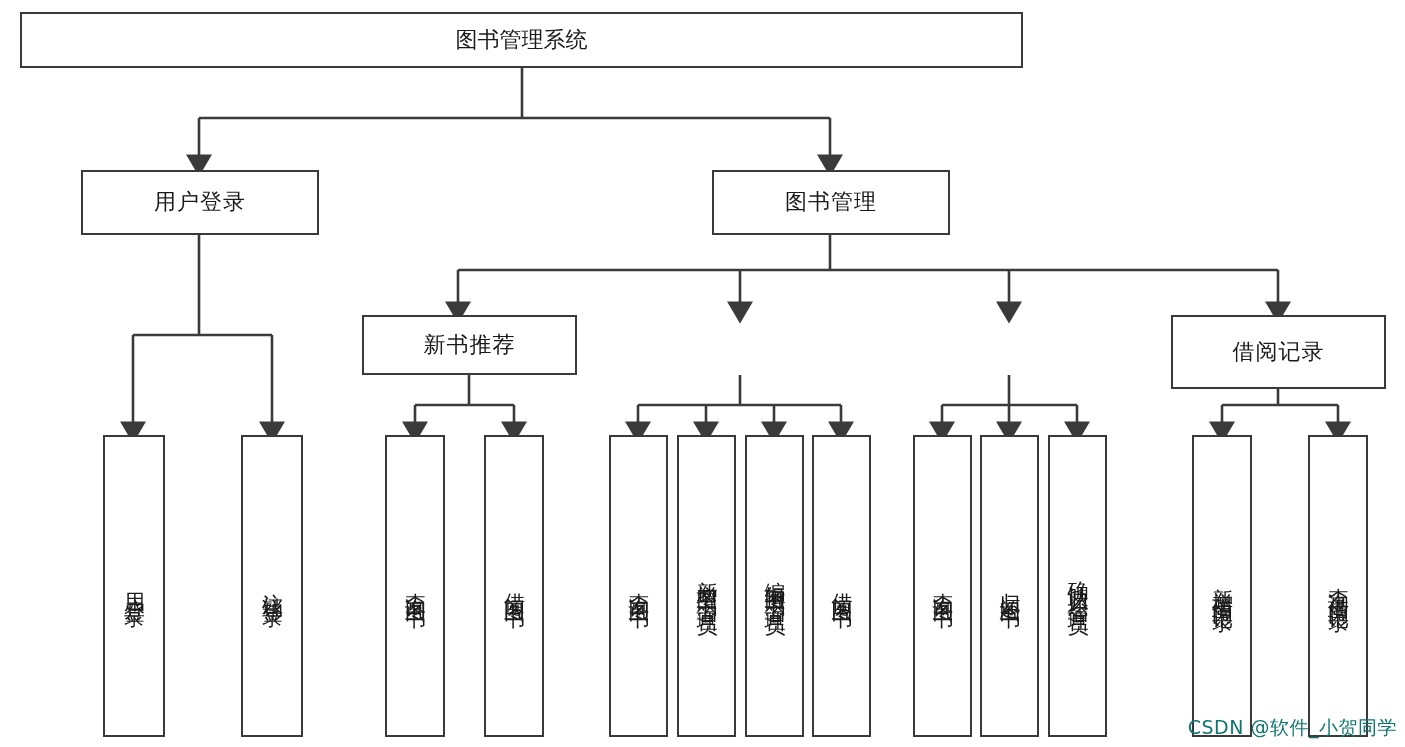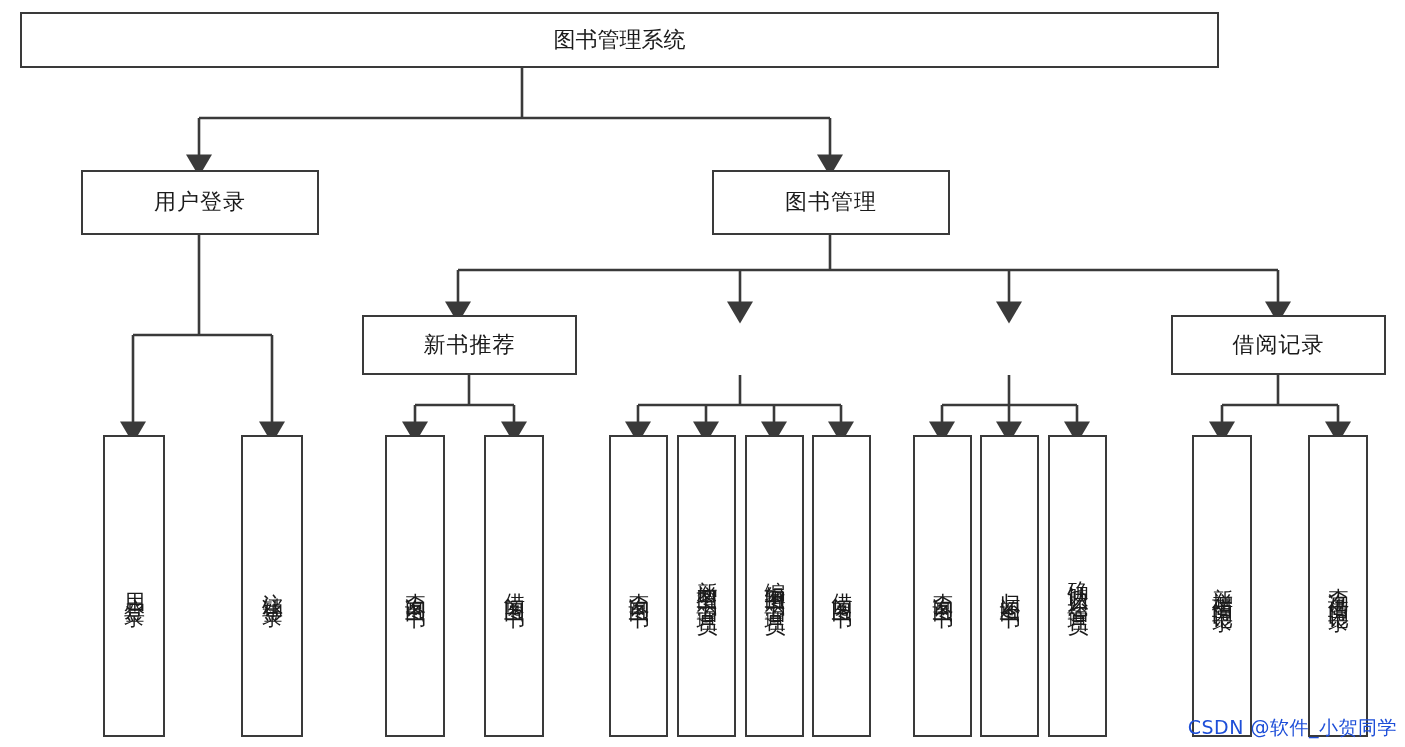--- a/index.html
+++ b/index.html
@@ -51,21 +51,21 @@
     letter-spacing: 5px;
     line-height: 1.0;
     white-space: nowrap;
     text-align: center;
   }
   .watermark {
     position: absolute;
     right: 8px;
     bottom: 6px;
     font-size: 19px;
-    color: #1d4ed8;
+    color: #0f766e;
     letter-spacing: 0.5px;
     white-space: nowrap;
   }
 </style>
 </head>
 <body>
 
 <div id="canvas">
 
   <svg class="wires" viewBox="0 0 1405 747" xmlns="http://www.w3.org/2000/svg">
@@ -111,35 +111,35 @@
       <path d="M1009,405 L1009,423" marker-end="url(#arrow)"></path>
       <path d="M1077,405 L1077,423" marker-end="url(#arrow)"></path>
 
       <path d="M1278,375 L1278,405"></path>
       <path d="M1222,405 L1338,405"></path>
       <path d="M1222,405 L1222,423" marker-end="url(#arrow)"></path>
       <path d="M1338,405 L1338,423" marker-end="url(#arrow)"></path>
     </g>
   </svg>
 
-  <div class="node root" style="left:20px; top:12px; width:1199px; height:56px;text-align:right;">
+  <div class="node root" style="left:20px; top:12px; width:1003px; height:56px;text-align:right;">
     <span>图书管理系统</span>
   </div>
 
   <div class="node horiz" style="left:81px; top:170px; width:238px; height:65px;">
     <span>用户登录</span>
   </div>
   <div class="node horiz" style="left:712px; top:170px; width:238px; height:65px;">
     <span>图书管理</span>
   </div>
 
   <div class="node horiz" style="left:362px; top:315px; width:215px; height:60px;">
     <span>新书推荐</span>
   </div>
-  <div class="node horiz" style="left:1171px; top:315px; width:215px; height:60px;">
+  <div class="node horiz" style="left:1171px; top:315px; width:215px; height:74px;">
     <span>借阅记录</span>
   </div>
 
   <div class="node leaf" style="left:103px; top:435px; width:62px; height:302px;">
     <span class="vtext">用户登录</span>
   </div>
   <div class="node leaf" style="left:241px; top:435px; width:62px; height:302px;">
     <span class="vtext">注销登录</span>
   </div>
 

